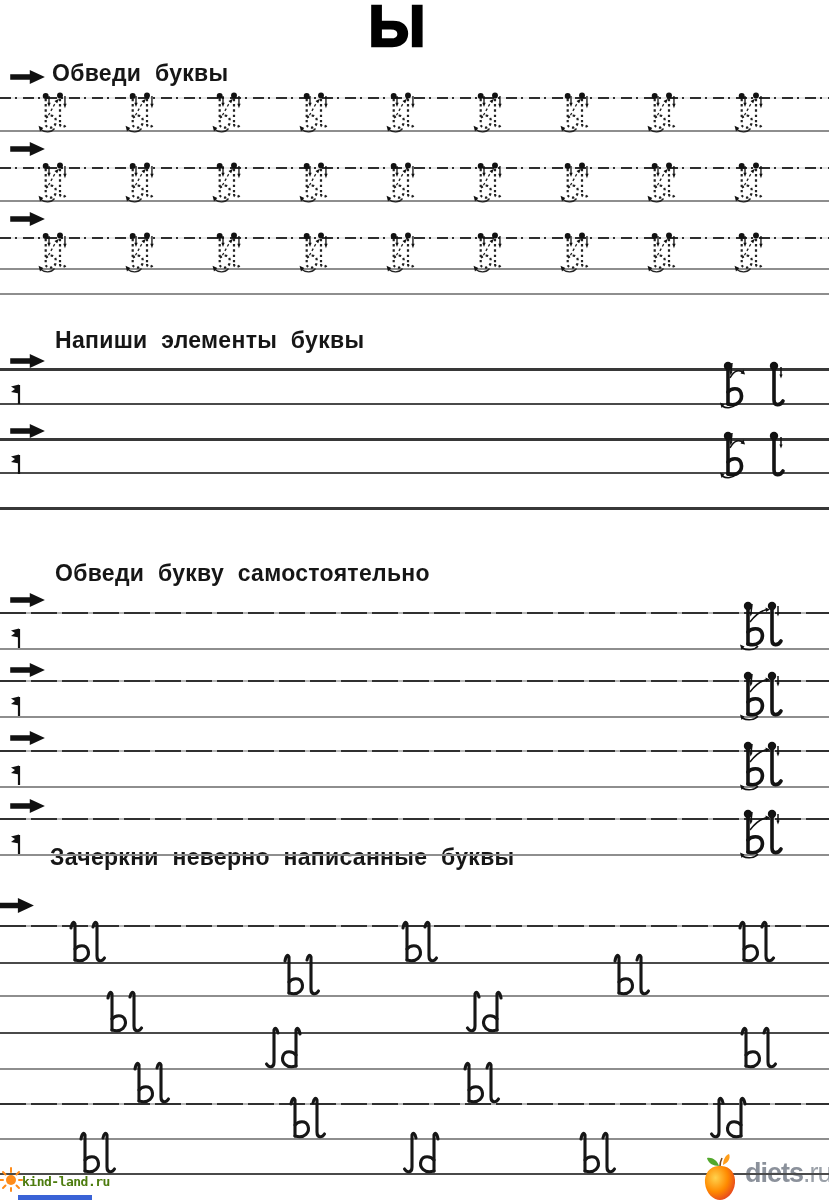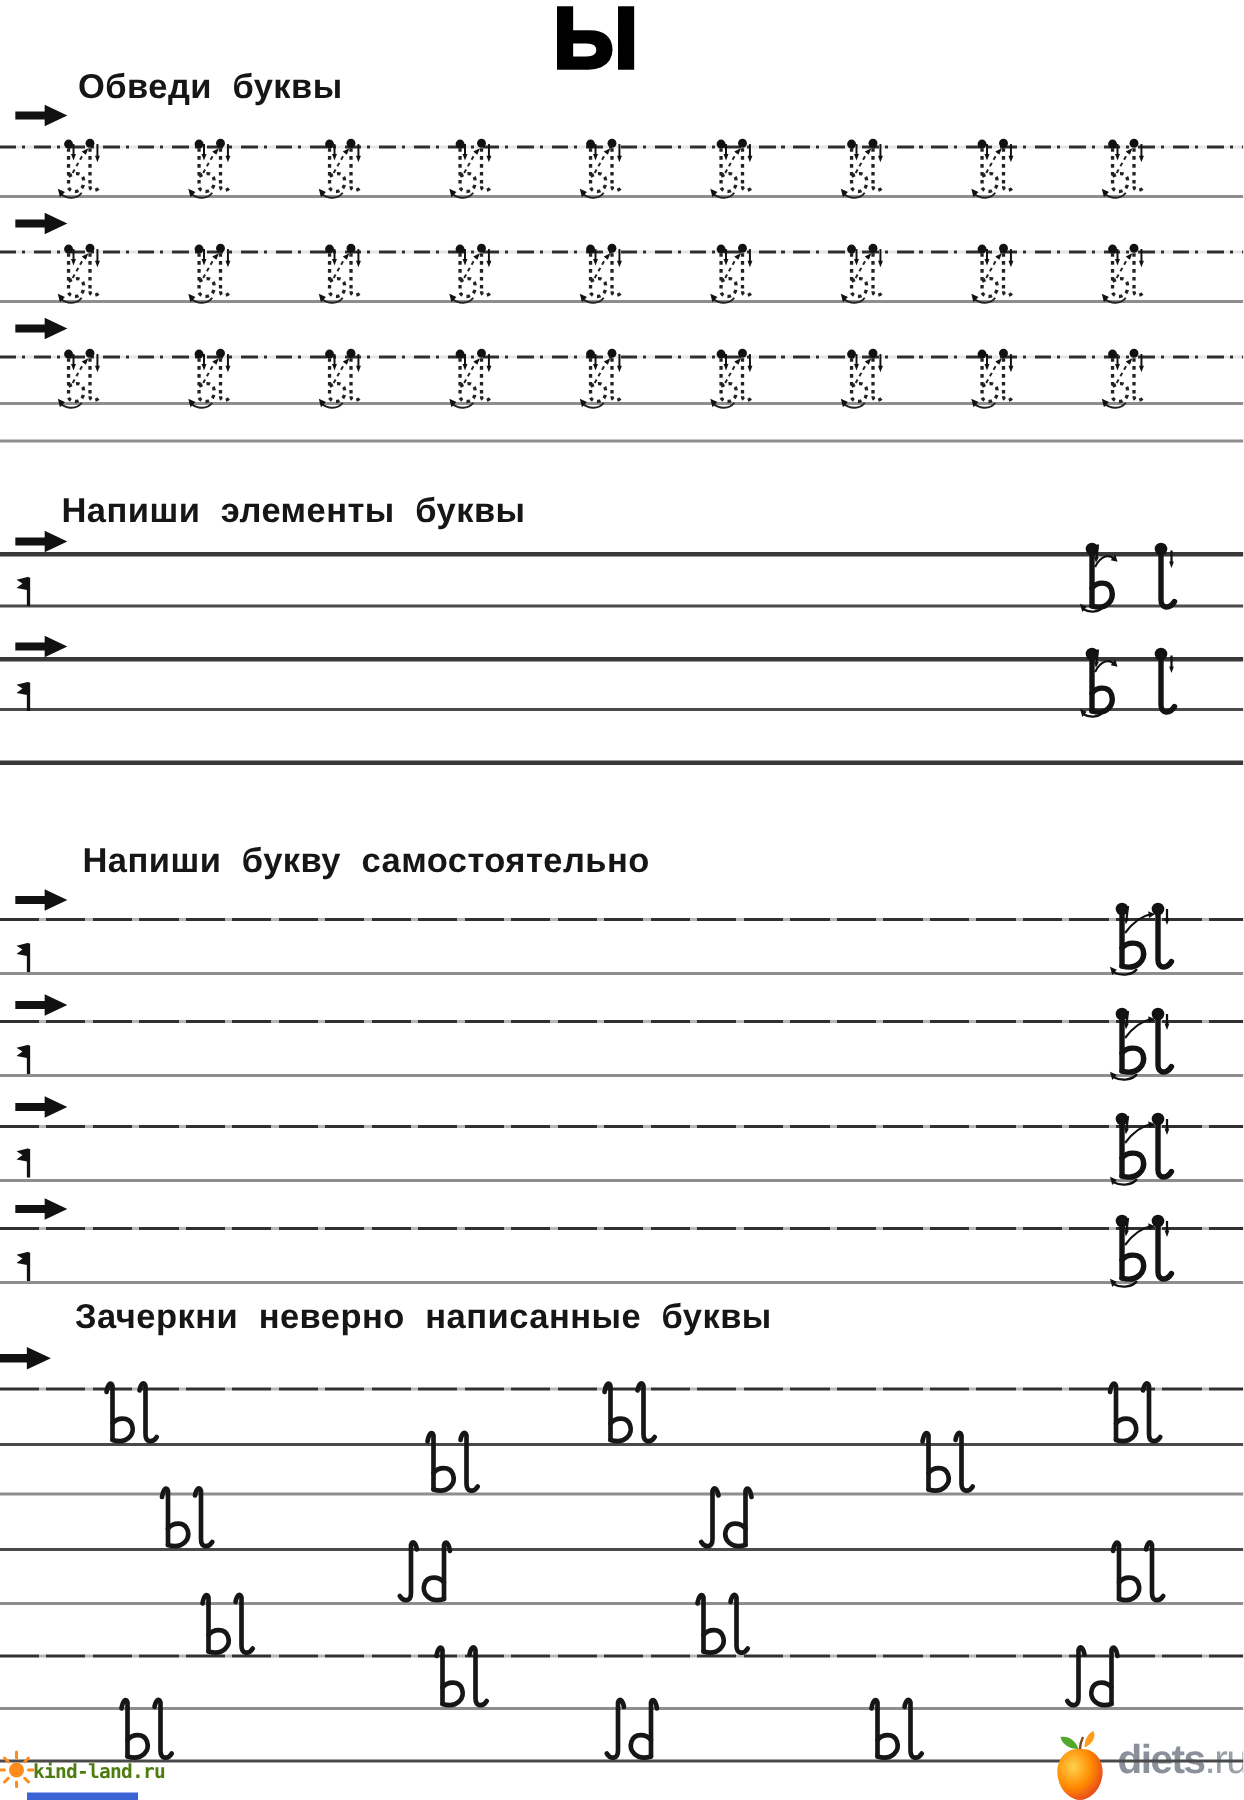--- a/index.html
+++ b/index.html
@@ -3,24 +3,24 @@
 <meta charset="utf-8">
 <style>
   html,body{margin:0;padding:0;background:#ffffff;}
   #page{position:relative;width:829px;height:1200px;background:#fff;overflow:hidden;
         font-family:"Liberation Sans",sans-serif;}
   #title{position:absolute;top:-8px;left:0;width:792px;text-align:center;
          font-size:58px;font-weight:bold;color:#000;-webkit-text-stroke:2.4px #000;
          letter-spacing:-2px;}
   .heading{position:absolute;font-size:23px;font-weight:bold;color:#161616;
            word-spacing:7px;letter-spacing:.3px;white-space:nowrap;}
-  .h-trace{top:44px;left:52px;text-align:center;}
-  .h-elements{top:327px;left:41px;}
+  .h-trace{top:60px;left:52px;text-align:center;}
+  .h-elements{top:327px;left:55px;}
   .h-self{top:560px;left:55px;}
-  .h-cross{top:864px;left:50px;text-align:right;}
+  .h-cross{top:844px;left:50px;text-align:right;}
   .line{position:absolute;left:0;width:829px;}
   .line.thin{height:1.5px;background:#4a4a4a;}
   .line.gray{height:2px;background:#8e8e8e;}
   .line.dark{height:2.5px;background:#383838;}
   .line.speck{height:2px;background:repeating-linear-gradient(90deg,#303030 0 26px,rgba(48,48,48,.35) 26px 31px);}
   .line.dashdot{height:2px;background:repeating-linear-gradient(90deg,#2e2e2e 0 11px,rgba(46,46,46,.12) 11px 15px,#2e2e2e 15px 17px,rgba(46,46,46,.12) 17px 23px);}
   svg.icon{position:absolute;overflow:visible;}
   svg.icon.mir{transform:scaleX(-1);}
   #wm-left{position:absolute;left:22px;top:1174px;font-family:"DejaVu Sans Mono",monospace;
            font-size:13px;font-weight:bold;color:#4d7c0f;letter-spacing:-0.5px;}
@@ -123,21 +123,21 @@
         <path d="M22,13 C20,7 15,4 10,5 C11,10 16,13 22,13 Z" fill="#53a82c"></path>
         <path d="M26,12 C26,6 29,2 32,1 C34,5 31,10 26,12 Z" fill="#ff9e1b"></path>
         <path d="M23,13 C23,9 24,7 25,5" stroke="#7a4a1e" stroke-width="1.6" fill="none"></path>
       </symbol>
     </defs>
   </svg>
 
   <div id="title">Ы</div>
   <div class="heading h-trace">Обведи буквы</div>
   <div class="heading h-elements">Напиши элементы буквы</div>
-  <div class="heading h-self">Напиши букву самостоятельно</div>
+  <div class="heading h-self">Обведи букву самостоятельно</div>
   <div class="heading h-cross">Зачеркни неверно написанные буквы</div>
 
   <div id="wm-left">kind-land.ru</div>
   <div id="wm-left-bar"></div>
   <div id="wm-right"><span>diets</span><span class="suffix">.ru</span></div>
 <svg class="icon" style="left: 8px; top: 69px; width: 40px; height: 16px;">
       <use href="#sym-arrow"></use>
     </svg>
     <div class="line dashdot" style="top: 97px;"></div>
     <div class="line gray" style="top: 130px;"></div>

